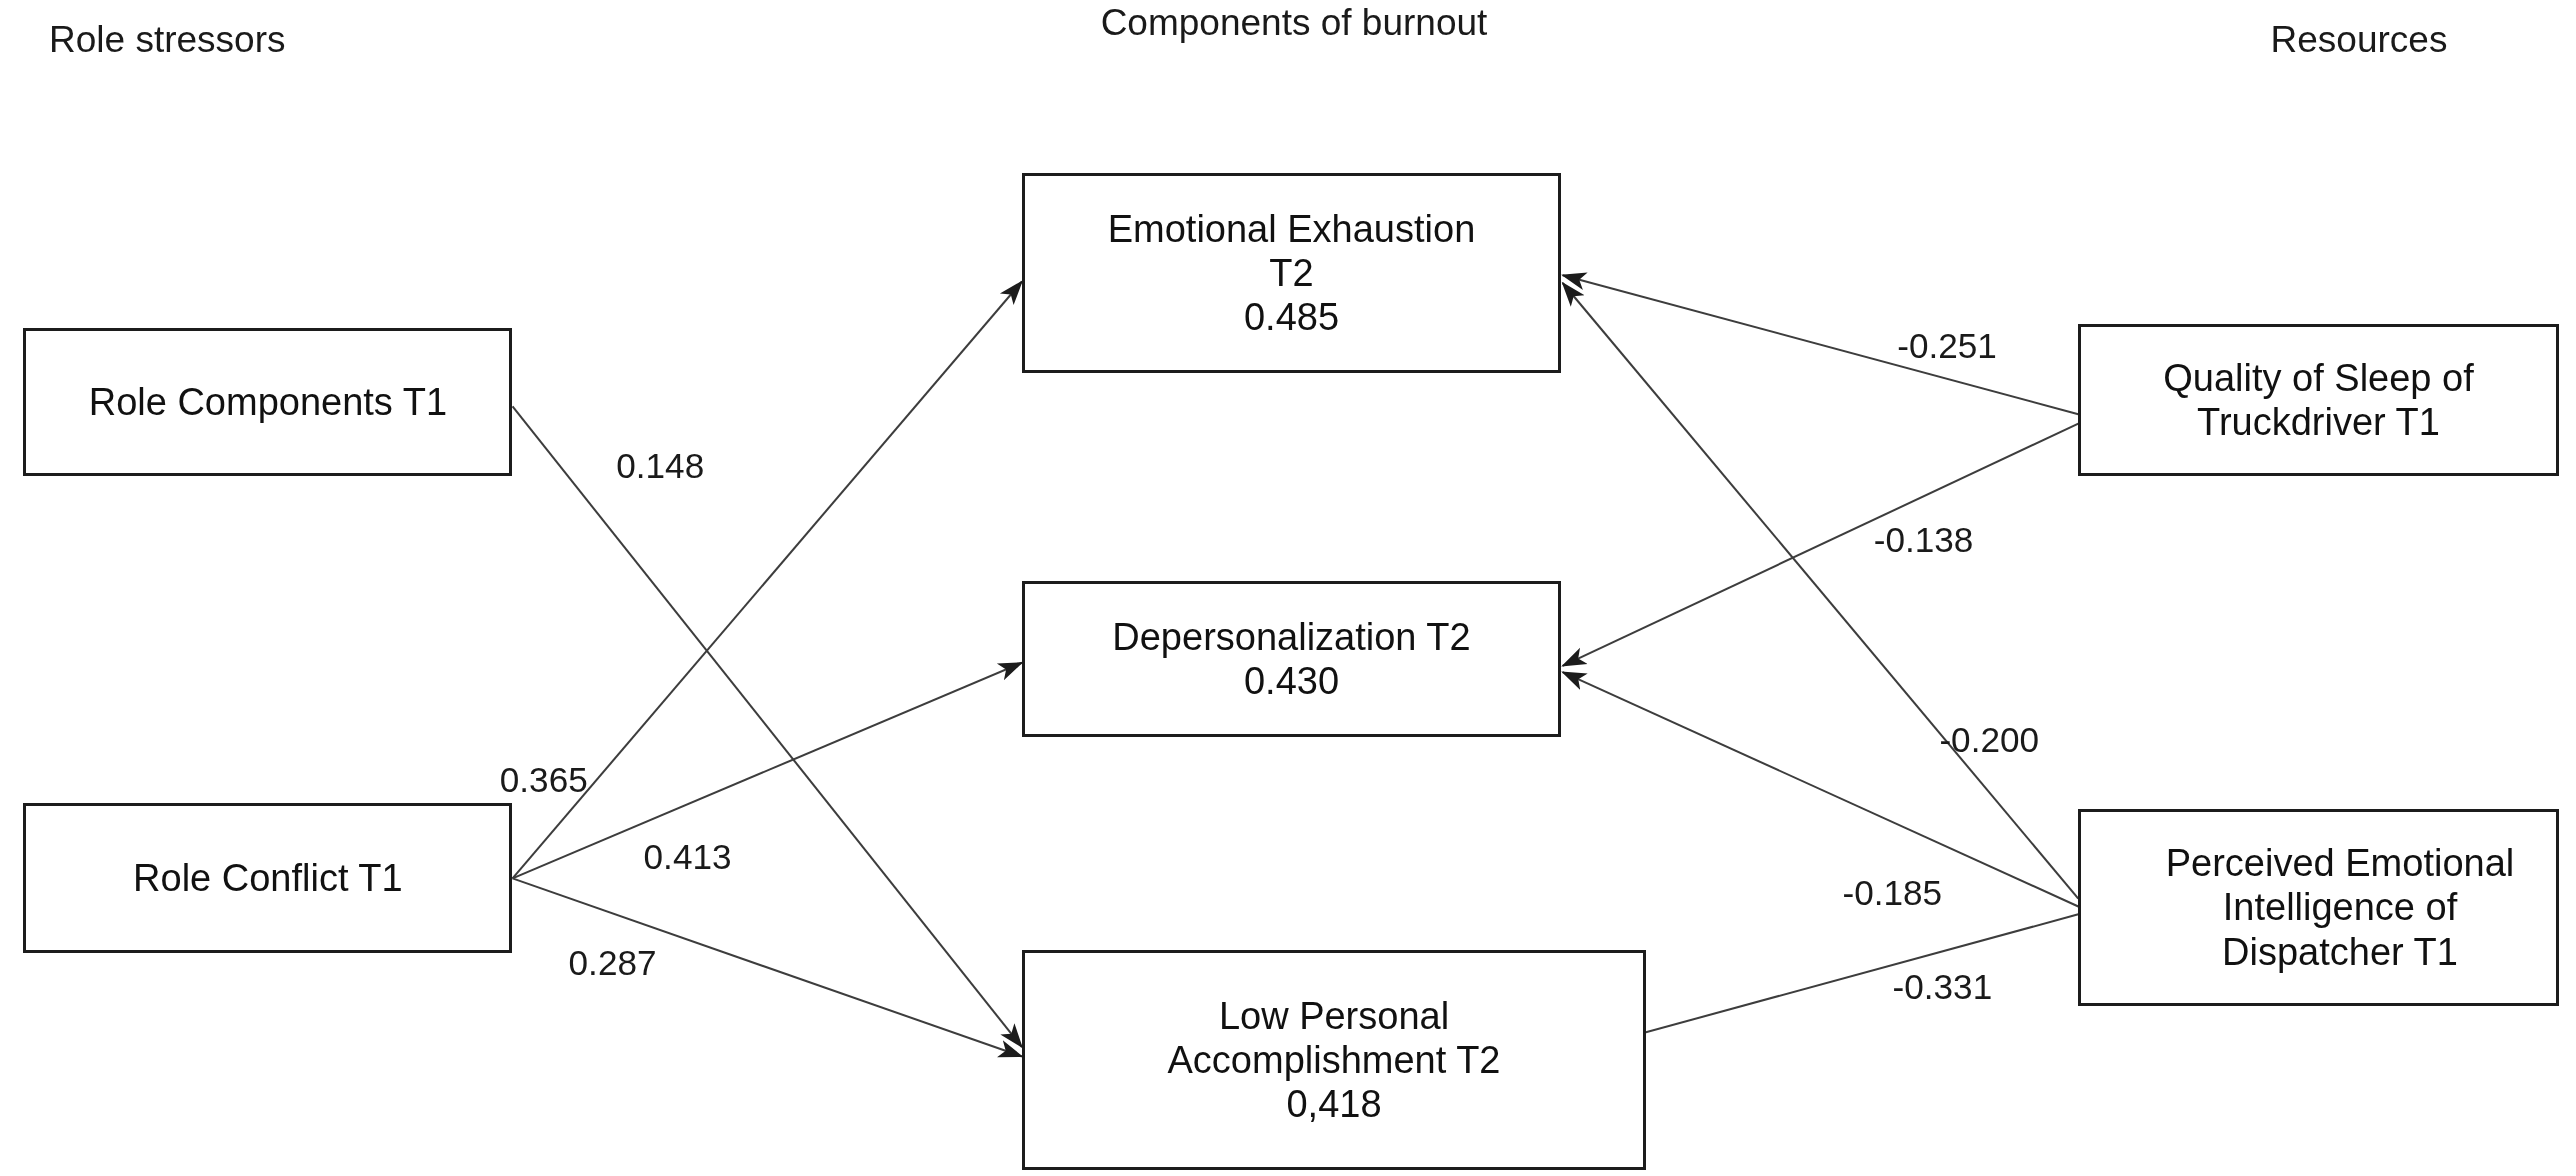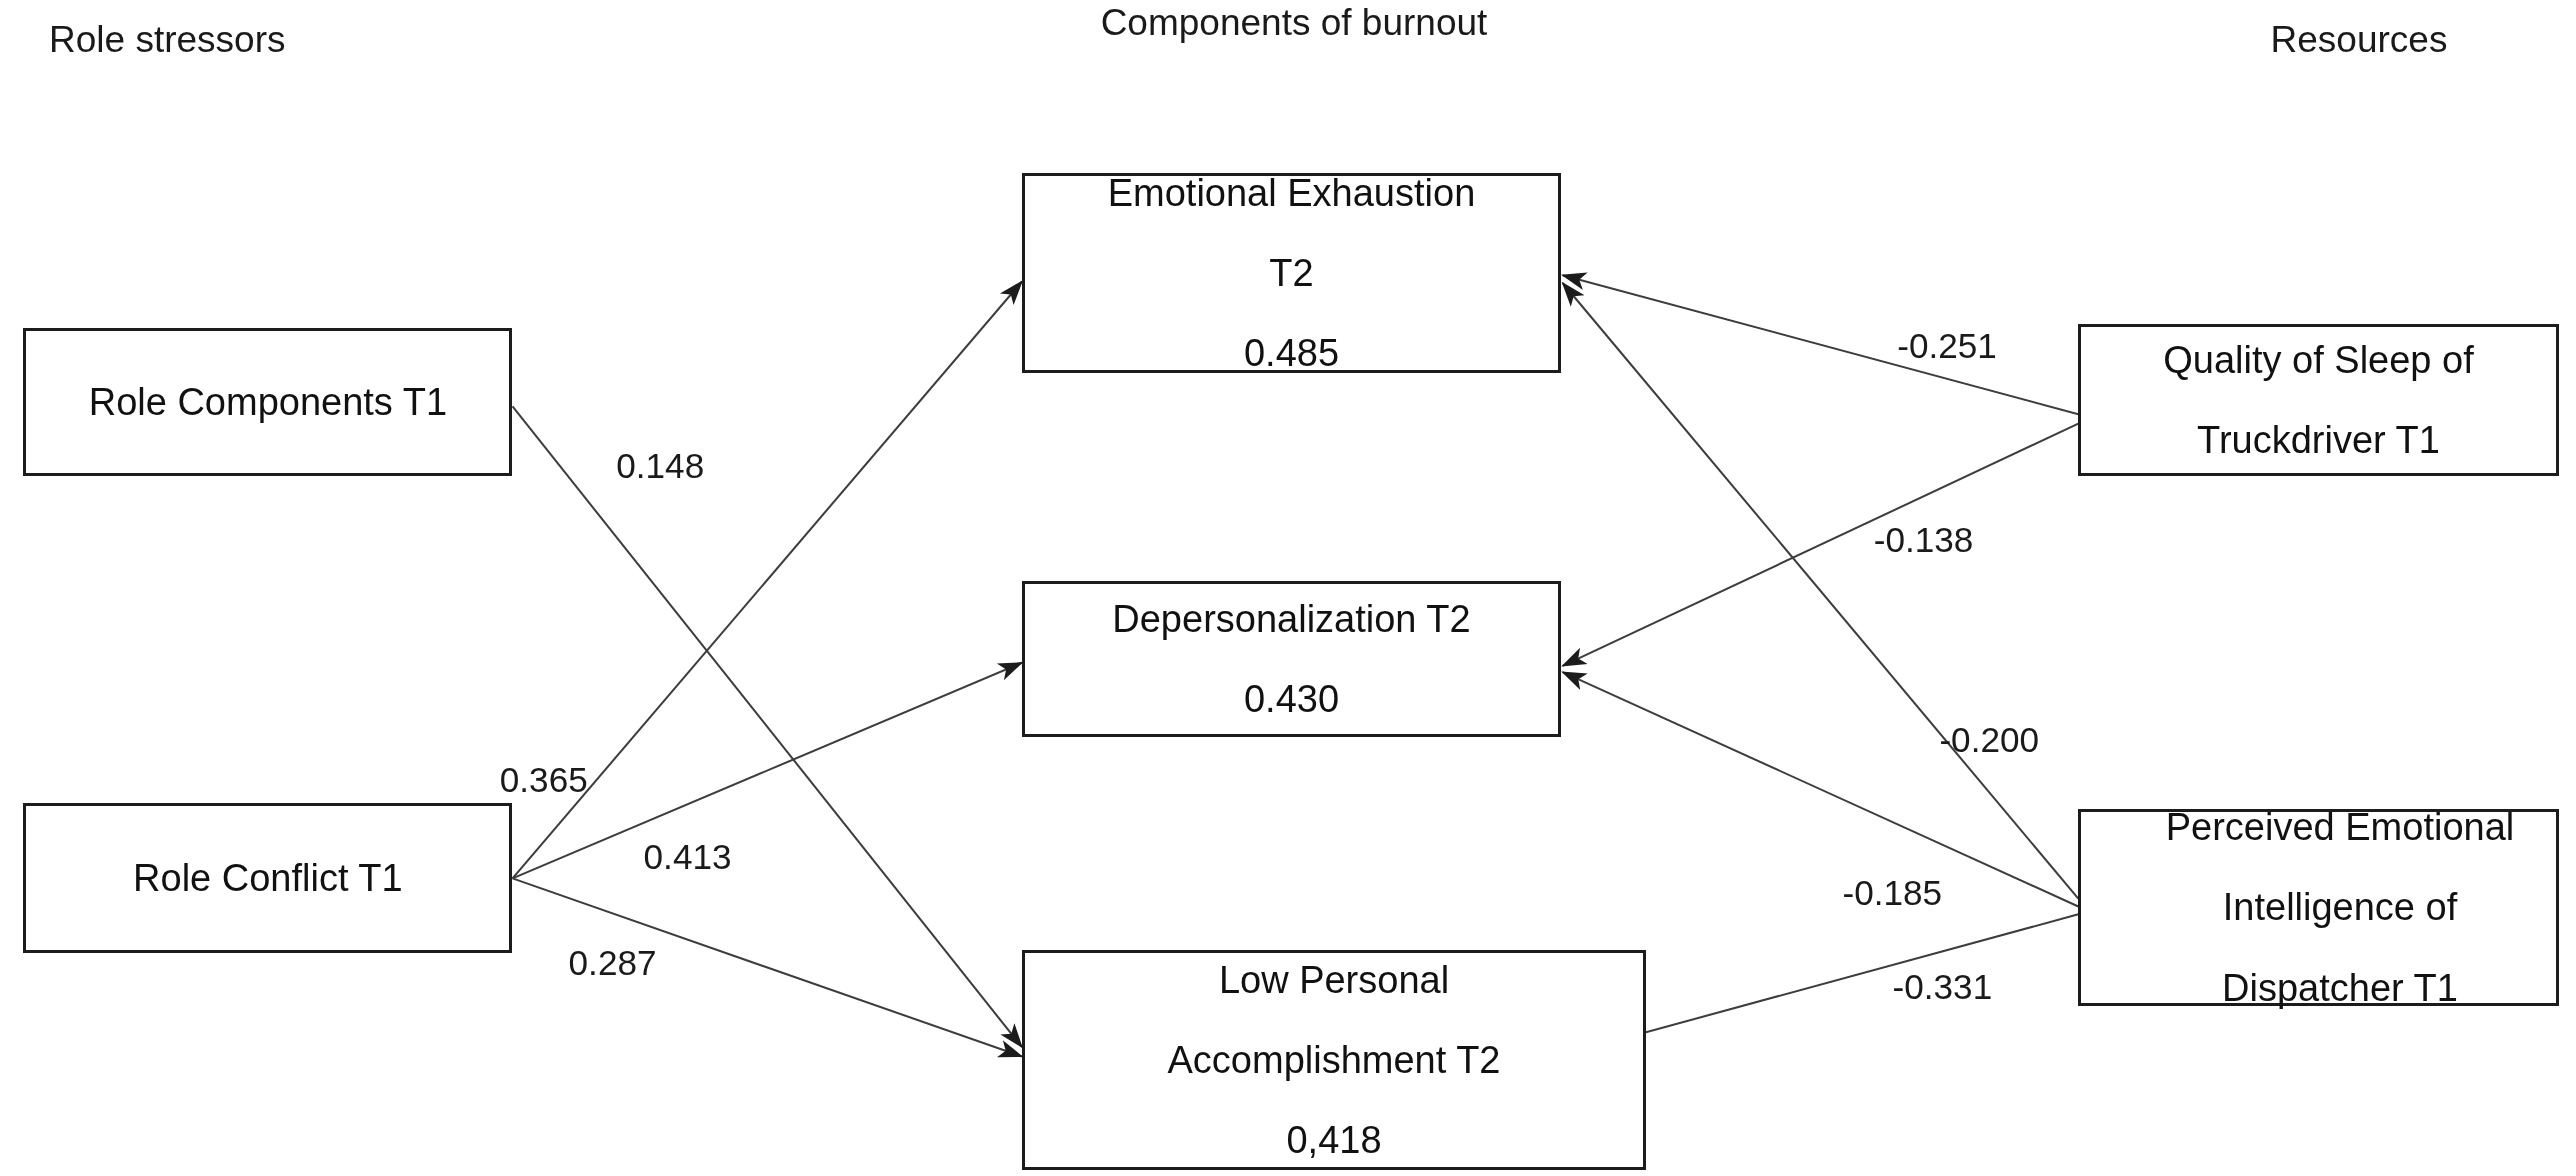--- a/index.html
+++ b/index.html
@@ -38,21 +38,20 @@
   .node-box {
     position: absolute;
     box-sizing: border-box;
     border: 3.1px solid #1c1c1c;
     background: #ffffff;
     display: flex;
     flex-direction: column;
     align-items: center;
     justify-content: center;
     text-align: center;
-    gap: 36px;
   }
   .node-line {
     font-size: 38px;
     line-height: 1.16;
     white-space: nowrap;
     color: #111111;
   }
   .edge-line {
     stroke: #3d3d3d;
     stroke-width: 2.6;

